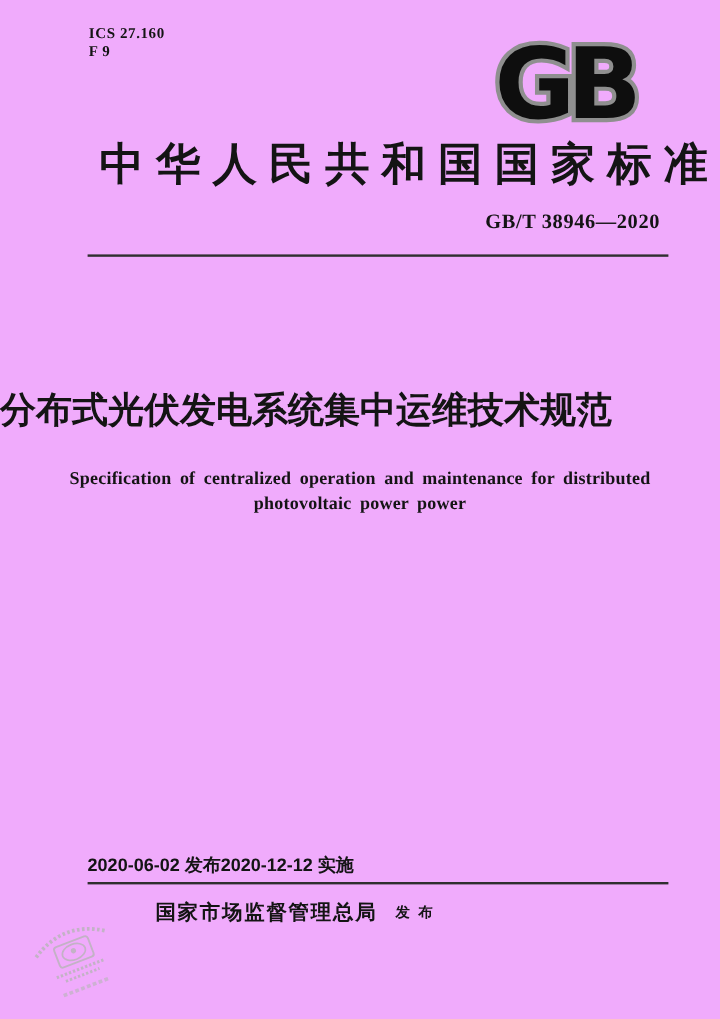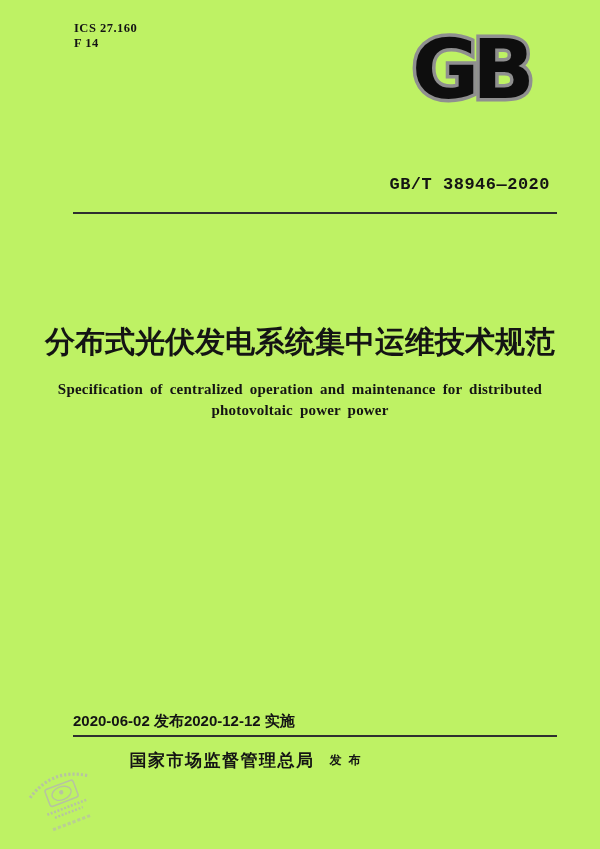--- a/index.html
+++ b/index.html
@@ -4,21 +4,21 @@
 <style>
   html, body {
     margin: 0;
     padding: 0;
     background: #ffffff;
   }
   .page {
     position: relative;
     width: 600px;
     height: 849px;
-    background: #bef264;
+    background: #f0abfc;
     overflow: hidden;
     color: #141414;
     font-family: "Liberation Serif", "DejaVu Serif", serif;
   }
 
   
   .ics-block {
     position: absolute;
     top: 21px;
     left: 74px;
@@ -64,51 +64,51 @@
   }
 
   
   .std-number {
     position: absolute;
     top: 175px;
     right: 50px;
     font-size: 17px;
     font-weight: bold;
     letter-spacing: 0.5px;
-    font-family: Liberation Mono, monospace;
+    font-family: Liberation Serif, serif;
     text-align: right;
   }
 
   .rule {
     position: absolute;
     left: 73px;
     width: 484px;
     height: 2px;
     background: #2f2f2f;
   }
   .rule-top { top: 212px; }
   .rule-bottom { top: 735px; }
 
   
   .title-zh {
     position: absolute;
     top: 322px;
     left: 0;
     width: 600px;
-    text-align: center;
+    text-align: left;
     font-size: 30px;
     font-weight: bold;
     letter-spacing: 0px;
     font-family: "Liberation Sans", "DejaVu Sans", sans-serif;
   }
 
   
   .title-en {
     position: absolute;
-    top: 379px;
+    top: 389px;
     left: 0;
     width: 600px;
     text-align: center;
     font-size: 15px;
     font-weight: bold;
     line-height: 21px;
     letter-spacing: 0.2px;
     word-spacing: 3px;
     font-family: "Liberation Serif", "DejaVu Serif", serif;
   }
@@ -162,27 +162,28 @@
     opacity: 0.75;
   }
 </style>
 </head>
 <body>
 
 <div class="page">
 
   <div class="ics-block">
     <div>ICS 27.160</div>
-    <div>F 14</div>
+    <div>F 9</div>
   </div>
 
   <svg class="gb-logo" viewBox="0 0 146 78">
     <text x="6" y="70">GB</text>
   </svg>
 
+  <div class="national-title">中华人民共和国国家标准</div>
 
   <div class="std-number">GB/T 38946—2020</div>
 
   <div class="rule rule-top"></div>
 
   <div class="title-zh">分布式光伏发电系统集中运维技术规范</div>
 
   <div class="title-en">
     <div>Specification of centralized operation and maintenance for distributed</div>
     <div>photovoltaic power power</div>

